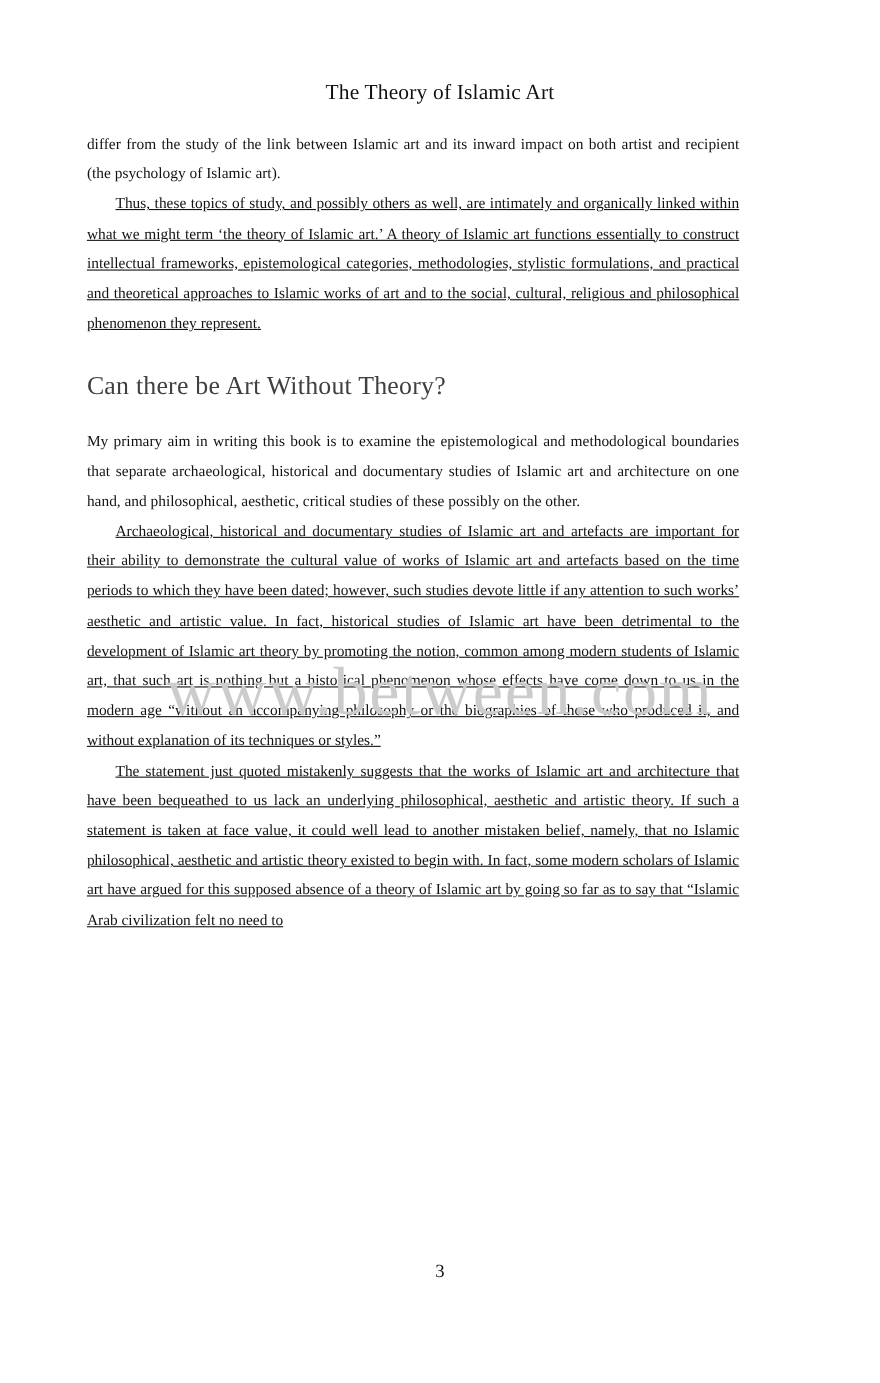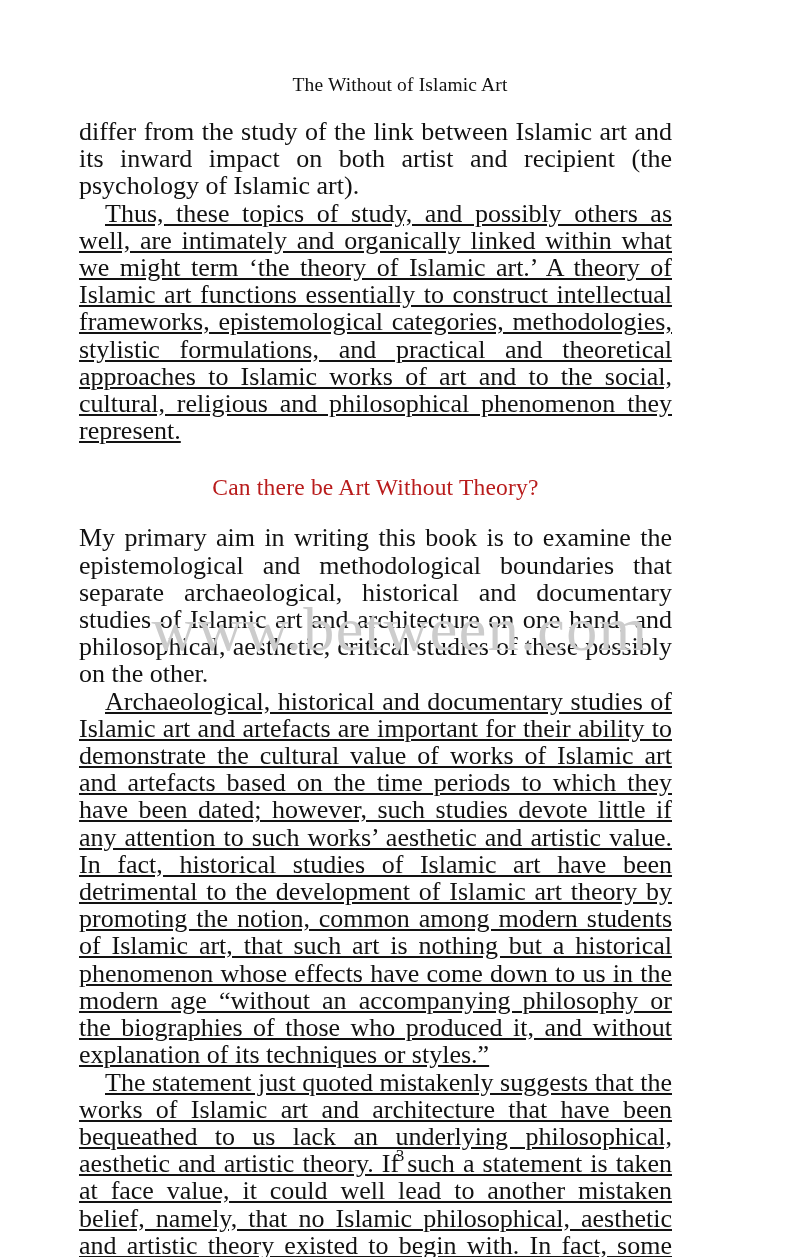--- a/index.html
+++ b/index.html
@@ -37,41 +37,41 @@
   
   .text-block {
     position: absolute;
     top: 118px;
     left: 79px;
     width: 593px;
   }
 
   .para {
     margin: 0;
-    font-size: 26px;
+    font-size: 14px;
     line-height: 27.2px;
     text-align: justify;
     text-justify: inter-word;
     color: #121212;
     hyphens: manual;
     -webkit-hyphens: manual;
   }
   .para.indent {
     text-indent: 26px;
     text-decoration: underline;
   }
 
   
   .section-heading {
     margin: 28px 0 22px 0;
-    text-align: center;
+    text-align: left;
     font-size: 23.5px;
     font-weight: normal;
     line-height: 30px;
-    color: #b91c1c;
+    color: #404040;
     letter-spacing: 0.2px;
   }
 
   
   .watermark {
     position: absolute;
     top: 598px;
     left: 0;
     width: 800px;
     text-align: center;
@@ -95,21 +95,21 @@
     text-align: center;
     font-size: 17px;
     color: #141414;
   }
 </style>
 </head>
 <body>
 
 <div class="page">
 
-  <div class="running-head">The Without of Islamic Art</div>
+  <div class="running-head">The Theory of Islamic Art</div>
 
   <div class="text-block">
 
     <p class="para">differ from the study of the link between Islamic art and its inward impact on both artist and recipient (the psychology of Islamic art).</p>
 
     <p class="para indent">Thus, these topics of study, and possibly others as well, are intimately and organically linked within what we might term ‘the theory of Islamic art.’ A theory of Islamic art functions essentially to construct intellectual frameworks, epistemological categories, methodologies, stylistic formulations, and practical and theoretical approaches to Islamic works of art and to the social, cultural, religious and philosophical phenomenon they represent.</p>
 
     <h2 class="section-heading">Can there be Art Without Theory?</h2>
 
     <p class="para">My primary aim in writing this book is to examine the epistemological and methodological boundaries that separate archaeological, historical and documentary studies of Islamic art and architecture on one hand, and philosophical, aesthetic, critical studies of these possibly on the other.</p>

